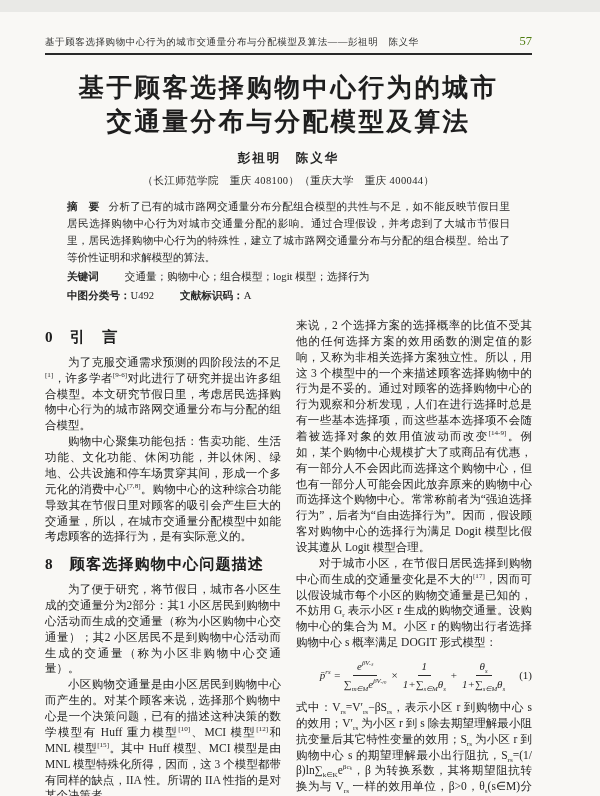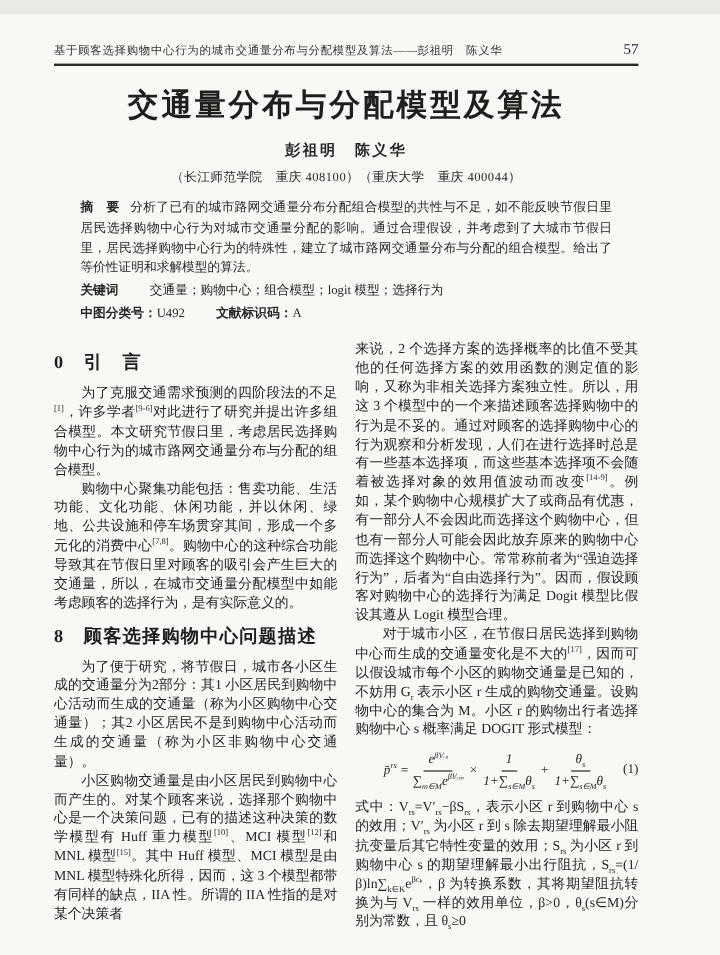--- a/index.html
+++ b/index.html
@@ -10,21 +10,21 @@
     background:#f9f8f5;
     color:#262626;
     font-family:Liberation Serif, serif;
     box-sizing:border-box;
     padding:22px 68px 14px 45px;
     overflow:hidden;
   }
   
   .hdr{display:flex;justify-content:space-between;align-items:flex-end;}
   .hdr-title{font-size:9.5px;letter-spacing:0.6px;color:#333;}
-  .hdr-page{font-size:12.5px;color:#0f172a;}
+  .hdr-page{font-size:12.5px;color:#4d7c0f;}
   .hdr-rule{border:none;border-top:2.3px solid #2a2a2a;margin:4px 0 0 0;}
   
   .title{margin-top:16px;text-align:center;font-size:25.5px;font-weight:bold;
          line-height:1.32;letter-spacing:2.5px;color:#1e1e1e;}
   .authors{margin-top:12px;text-align:center;font-size:12.5px;font-weight:bold;letter-spacing:2px;}
   .affil{margin-top:7px;text-align:center;font-size:10.5px;letter-spacing:0.4px;}
   
   .abs{margin:11px 22px 0 22px;font-size:10.6px;line-height:1.6;text-align:justify;}
   .abs .lbl{font-weight:bold;margin-right:9px;}
   .meta{margin:2px 22px 0 22px;font-size:10.6px;line-height:1.6;}
@@ -56,20 +56,21 @@
 
 <div class="page">
 
   <div class="hdr">
     <span class="hdr-title">基于顾客选择购物中心行为的城市交通量分布与分配模型及算法——彭祖明　陈义华</span>
     <span class="hdr-page">57</span>
   </div>
   <hr class="hdr-rule">
 
   <div class="title">
+    <div>基于顾客选择购物中心行为的城市</div>
     <div>交通量分布与分配模型及算法</div>
   </div>
 
   <div class="authors">彭祖明　陈义华</div>
   <div class="affil">（长江师范学院　重庆 408100）（重庆大学　重庆 400044）</div>
 
   <div class="abs">
     <span class="lbl">摘　要</span><span>分析了已有的城市路网交通量分布分配组合模型的共性与不足，如不能反映节假日里居民选择购物中心行为对城市交通量分配的影响。通过合理假设，并考虑到了大城市节假日里，居民选择购物中心行为的特殊性，建立了城市路网交通量分布与分配的组合模型。给出了等价性证明和求解模型的算法。</span>
   </div>
 

